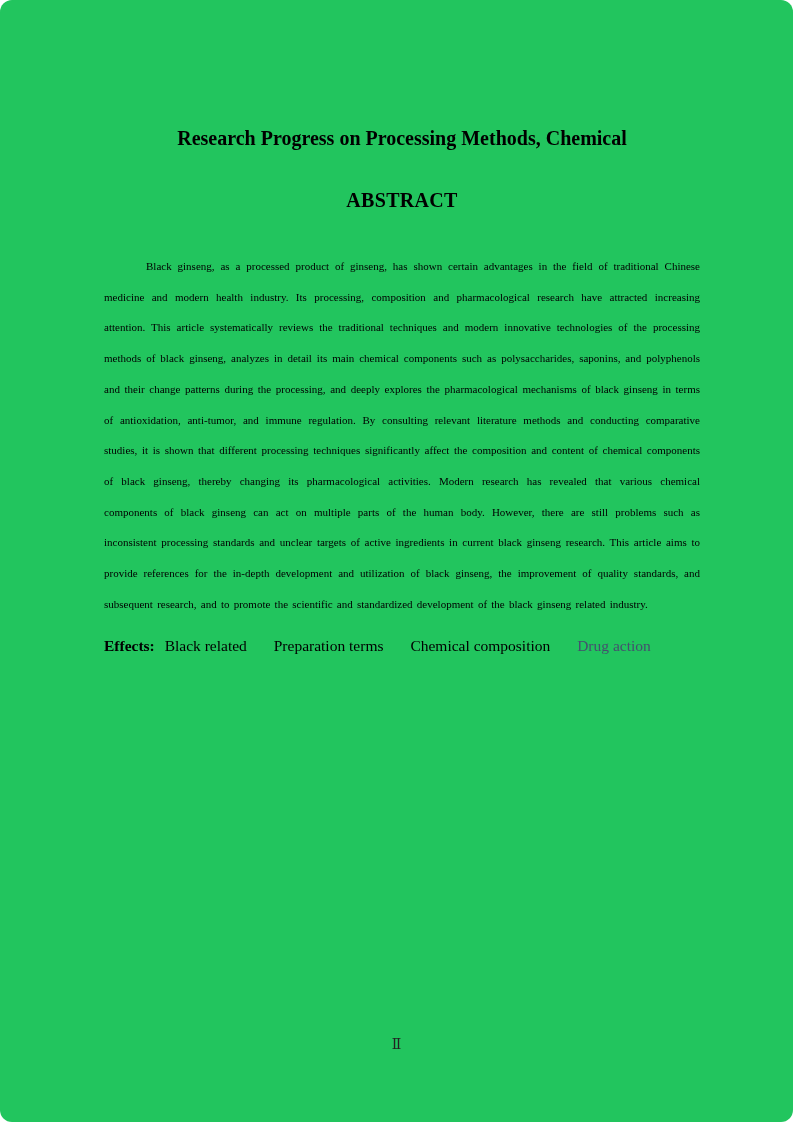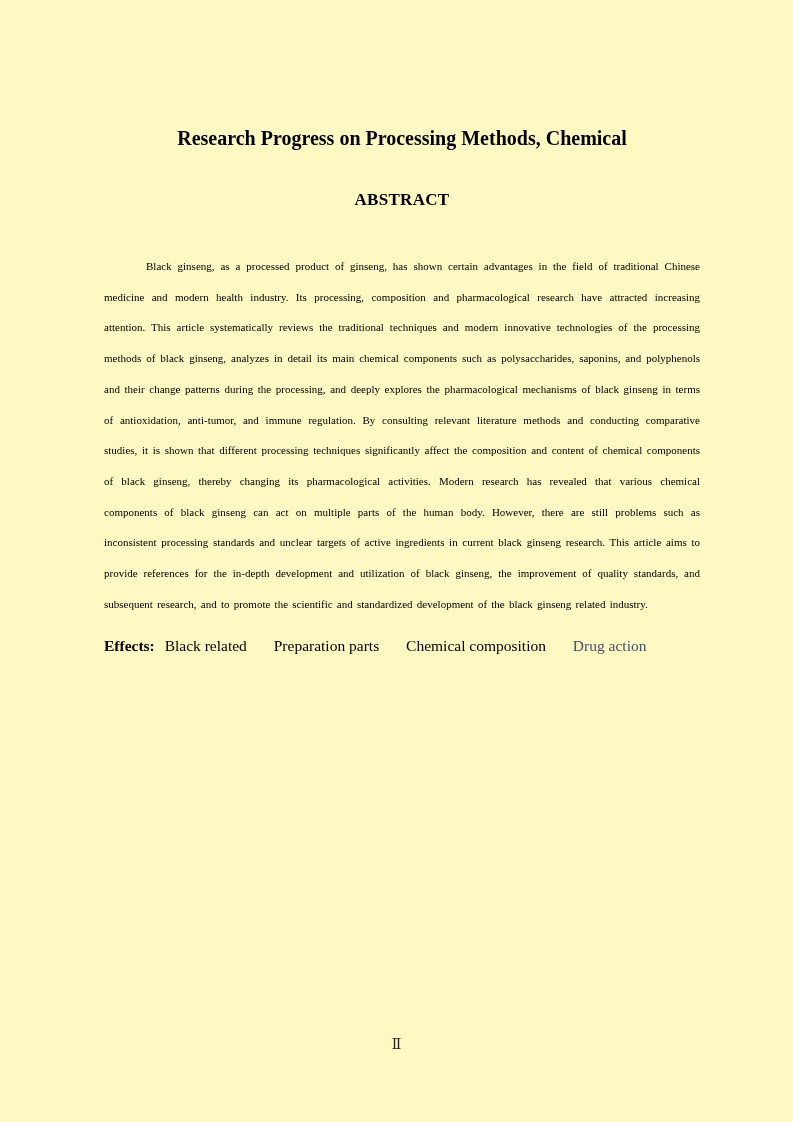--- a/index.html
+++ b/index.html
@@ -3,40 +3,41 @@
 <meta charset="utf-8">
 <style>
   * { margin: 0; padding: 0; box-sizing: border-box; }
   html, body { background: #ffffff; }
   body { width: 793px; }
 
   .page {
     position: relative;
     width: 793px;
     height: 1122px;
-    background: #fef9c3;
+    background: #22c55e;
     color: #000000;
     font-family: "Liberation Serif", "DejaVu Serif", serif;
     padding: 114px 93px 0 104px;
     overflow: hidden;
+    border-radius: 12px;
   }
 
   .doc-title {
     text-align: center;
     font-weight: bold;
     font-size: 20px;
     line-height: 49px;
     color: #000000;
   }
 
   .abstract-heading {
     margin-top: 24px;
     text-align: center;
     font-weight: bold;
-    font-size: 17px;
+    font-size: 20px;
     line-height: 26px;
     letter-spacing: 0.3px;
     color: #000000;
   }
 
   .abstract-body {
     margin-top: 38px;
     font-size: 11px;
     line-height: 30.7px;
     text-align: justify;
@@ -82,20 +83,20 @@
     <span>Research Progress on Processing Methods, Chemical</span><br>
   </h1>
 
   <h2 class="abstract-heading">ABSTRACT</h2>
 
   <p class="abstract-body">Black ginseng, as a processed product of ginseng, has shown certain advantages in the field of traditional Chinese medicine and modern health industry. Its processing, composition and pharmacological research have attracted increasing attention. This article systematically reviews the traditional techniques and modern innovative technologies of the processing methods of black ginseng, analyzes in detail its main chemical components such as polysaccharides, saponins, and polyphenols and their change patterns during the processing, and deeply explores the pharmacological mechanisms of black ginseng in terms of antioxidation, anti-tumor, and immune regulation. By consulting relevant literature methods and conducting comparative studies, it is shown that different processing techniques significantly affect the composition and content of chemical components of black ginseng, thereby changing its pharmacological activities. Modern research has revealed that various chemical components of black ginseng can act on multiple parts of the human body. However, there are still problems such as inconsistent processing standards and unclear targets of active ingredients in current black ginseng research. This article aims to provide references for the in-depth development and utilization of black ginseng, the improvement of quality standards, and subsequent research, and to promote the scientific and standardized development of the black ginseng related industry.</p>
 
   <p class="keywords-line">
     <span class="kw-label">Effects:</span>
     <span class="kw">Black related</span>
-    <span class="kw">Preparation parts</span>
+    <span class="kw">Preparation terms</span>
     <span class="kw">Chemical composition</span>
     <span class="kw" style="color: rgb(68, 80, 110);">Drug action</span>
   </p>
 
   <div class="page-number">Ⅱ</div>
 
 </div>
 
 </body></html>

